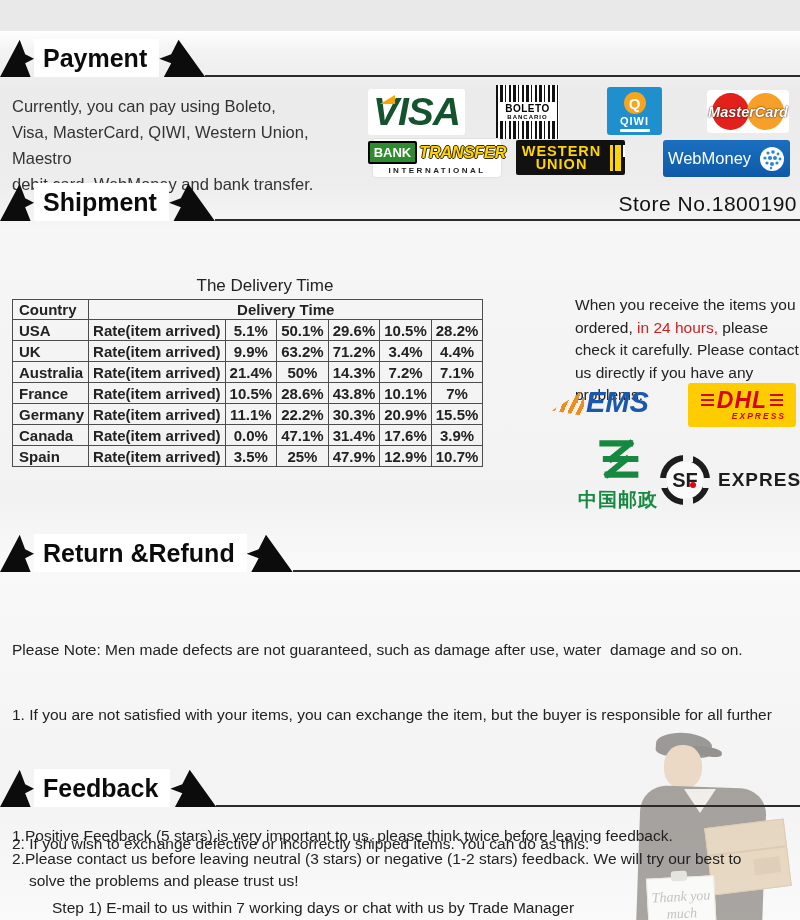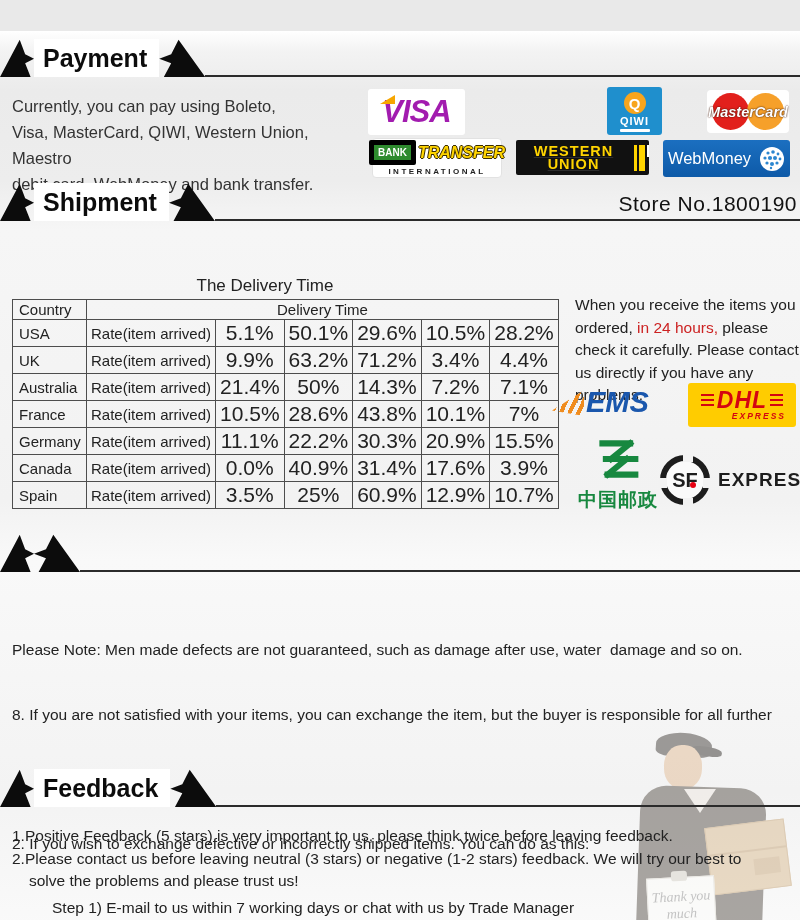--- a/index.html
+++ b/index.html
@@ -13,21 +13,21 @@
   .tri-l{width:34px;clip-path:polygon(58% 2%,74% 40%,100% 52%,74% 64%,90% 100%,0% 100%);}
   .tri-r{width:46px;clip-path:polygon(42% 2%,26% 40%,0% 52%,26% 64%,10% 100%,100% 100%);}
   .hdr .label{background:#ffffff;color:#0c0c0c;font-size:25px;font-weight:700;
               padding:0 12px 0 9px;display:flex;align-items:center;white-space:nowrap;}
   .hdr .rule{flex:1;align-self:flex-end;height:2px;background:#2b2b2b;}
   .store-no{position:absolute;right:3px;bottom:5px;font-size:21px;color:#111;letter-spacing:.5px;}
   
   .pay-desc{position:absolute;top:62px;left:12px;width:350px;font-size:16.5px;line-height:26px;color:#333;z-index:2;}
   .logo{position:absolute;display:flex;align-items:center;justify-content:center;box-sizing:border-box;}
   .visa{left:368px;top:58px;width:97px;height:46px;background:#fff;border-radius:3px;}
-  .visa span{font-style:italic;font-weight:bold;font-size:31px;color:#a21caf;letter-spacing:-1px;}
+  .visa span{font-style:italic;font-weight:bold;font-size:39px;color:#14532d;letter-spacing:-1px;}
   .visa .flag{position:absolute;left:12px;top:6px;width:15px;height:9px;background:#f7a600;
               clip-path:polygon(0 100%,100% 0,100% 100%);}
   .boleto{left:496px;top:54px;width:63px;height:54px;background:
           repeating-linear-gradient(90deg,#111 0 2px,#fff 2px 4px,#111 4px 7px,#fff 7px 9px,#111 9px 10px,#fff 10px 13px);}
   .boleto .tag{position:absolute;left:3px;right:3px;top:17px;background:#fff;text-align:center;padding:1px 0;}
   .boleto .t1{display:block;font-size:10px;font-weight:bold;color:#000;letter-spacing:.5px;}
   .boleto .t2{display:block;font-size:6px;font-weight:bold;color:#000;letter-spacing:1px;}
   .qiwi{left:607px;top:56px;width:55px;height:48px;background:#1f8fcd;border-radius:3px;flex-direction:column;}
   .qiwi .ball{width:22px;height:22px;border-radius:50%;background:#f7a51d;color:#fff;font-weight:bold;
               font-size:15px;display:flex;align-items:center;justify-content:center;margin-top:2px;}
@@ -35,48 +35,48 @@
   .qiwi .bar{width:30px;height:3px;background:#fff;margin-top:2px;border-radius:1px;}
   .mc{left:707px;top:59px;width:82px;height:43px;background:#fff;border-radius:4px;}
   .mc .c1,.mc .c2{position:absolute;top:3px;width:37px;height:37px;border-radius:50%;}
   .mc .c1{left:5px;background:#e2201c;}
   .mc .c2{right:5px;background:#f59b1f;opacity:.95;}
   .mc .txt{position:relative;z-index:1;color:#fff;font-style:italic;font-weight:bold;font-size:14.5px;
            text-shadow:0 0 2px rgba(60,20,0,.8),0 0 1px rgba(60,20,0,.9);}
   .bank{left:372px;top:107px;width:130px;height:40px;background:#fff;border-radius:4px;
         flex-direction:column;border:1px solid #e2e2e2;}
   .bank .row{display:flex;align-items:center;}
-  .bank .w1{background:#2e8b2e;color:#fff;font-weight:bold;font-size:10px;padding:2px 4px;border-radius:2px;
-            border:5px solid #000000;}
+  .bank .w1{background:#2e8b2e;color:#fff;font-weight:bold;font-size:13px;padding:2px 4px;border-radius:2px;
+            border:2px solid #000000;}
   .bank .w2{color:#ffd400;font-style:italic;font-weight:bold;font-size:16px;margin-left:2px;
             text-shadow:-1px 0 #3a2c00,0 1px #3a2c00,1px 0 #3a2c00,0 -1px #3a2c00;}
   .bank .sub{font-size:8px;font-weight:bold;color:#222;letter-spacing:2.5px;margin-top:2px;}
-  .wu{left:516px;top:109px;width:133px;height:35px;background:#111;border-radius:2px;padding:2px 0;text-decoration:underline;}
+  .wu{left:516px;top:109px;width:109px;height:35px;background:#111;border-radius:2px;padding:2px 0;}
   .wu .words{display:flex;flex-direction:column;line-height:13px;flex:1;align-items:center;}
   .wu .u1,.wu .u2{color:#ffd400;font-weight:bold;font-size:14.5px;letter-spacing:1px;}
   .wu .bars{display:flex;gap:2px;height:26px;margin-left:3px;}
   .wu .b1{width:3px;background:#ffd400;}
   .wu .b2{width:6px;background:#ffd400;}
   .wu .b3{width:2px;background:#fff;height:12px;}
   .wm{left:663px;top:109px;width:127px;height:37px;background:linear-gradient(180deg,#1b6fc0,#0e5aa8);
       border-radius:3px;}
   .wm .name{color:#fff;font-size:16.5px;font-weight:500;margin-right:8px;}
   .wm svg{display:block;}
   
   .ship-intro{position:absolute;top:206px;left:12px;font-size:16px;color:#222;z-index:2;}
   .tbl-title{position:absolute;top:245px;left:0;width:530px;text-align:center;font-size:17px;color:#222;z-index:2;}
   table.delivery{position:absolute;top:268px;left:12px;border-collapse:collapse;background:transparent;z-index:2;}
-  table.delivery td,table.delivery th{border:1px solid #4d4d4d;font-weight:normal;font-size:15px;color:#222;
+  table.delivery td,table.delivery th{border:1px solid #4d4d4d;font-weight:bold;font-size:15px;color:#222;
       padding:1px 4px;text-align:center;}
   table.delivery .corner{width:63px;text-align:left;padding-left:6px;}
   table.delivery .wdays{width:164px;text-align:left;padding-left:10px;font-size:15px;line-height:19px;}
   table.delivery .d1{width:59px;} table.delivery .d2{width:59px;} table.delivery .d3{width:58px;}
   table.delivery .d4{width:59px;} table.delivery .d5{width:38px;}
   table.delivery .country{text-align:left;padding-left:6px;height:18px;}
-  table.delivery .rate{font-size:21px;}
+  table.delivery .rate{font-size:15px;}
   .notice{position:absolute;top:263px;left:575px;width:230px;font-size:15.5px;line-height:22.5px;color:#222;z-index:2;}
   .notice .hot{color:#cc2222;}
   
   .ems{position:absolute;left:552px;top:355px;display:flex;align-items:center;z-index:2;}
   .ems .wing{width:32px;height:27px;margin-right:2px;
        background:repeating-linear-gradient(115deg,#f08c1e 0 4px,rgba(0,0,0,0) 4px 8px);
        clip-path:polygon(100% 5%,100% 100%,0 80%);}
   .ems .txt{color:#1a57ad;font-style:italic;font-weight:bold;font-size:29px;letter-spacing:0;}
   .dhl{position:absolute;left:688px;top:352px;width:108px;height:44px;background:#ffcc00;border-radius:3px;
        display:flex;flex-direction:column;align-items:center;justify-content:center;z-index:2;}
@@ -143,20 +143,26 @@
     <div>Currently, you can pay using Boleto,</div>
     <div>Visa, MasterCard, QIWI, Western Union, Maestro</div>
     <div>debit card, WebMoney and bank transfer.</div>
   </div>
 
   <div class="logo visa">
     <div class="flag"></div>
     <span>VISA</span>
   </div>
 
+  <div class="logo boleto">
+    <div class="tag">
+      <span class="t1">BOLETO</span>
+      <span class="t2">BANCARIO</span>
+    </div>
+  </div>
 
   <div class="logo qiwi">
     <div class="ball">Q</div>
     <div class="name">QIWI</div>
     <div class="bar"></div>
   </div>
 
   <div class="logo mc">
     <div class="c1"></div>
     <div class="c2"></div>
@@ -261,31 +267,31 @@
       <td class="rate">11.1%</td>
       <td class="rate">22.2%</td>
       <td class="rate">30.3%</td>
       <td class="rate">20.9%</td>
       <td class="rate">15.5%</td>
     </tr>
     <tr>
       <td class="country">Canada</td>
       <td>Rate(item arrived)</td>
       <td class="rate">0.0%</td>
-      <td class="rate">40.9%</td>
+      <td class="rate">47.1%</td>
       <td class="rate">31.4%</td>
       <td class="rate">17.6%</td>
       <td class="rate">3.9%</td>
     </tr>
     <tr>
       <td class="country">Spain</td>
       <td>Rate(item arrived)</td>
       <td class="rate">3.5%</td>
       <td class="rate">25%</td>
-      <td class="rate">60.9%</td>
+      <td class="rate">47.9%</td>
       <td class="rate">12.9%</td>
       <td class="rate">10.7%</td>
     </tr>
   </tbody>
     </table>
 
   <div class="notice">
     <span>When you receive the items you ordered, </span><span class="hot">in 24 hours,</span><span> please check it carefully. Please contact us directly if you have any problems.</span>
   </div>
 
@@ -323,27 +329,28 @@
         <div class="gap w"></div>
         <div class="gap e"></div>
       <span class="sftxt">SF</span>
       <div class="dot"></div>
     </div>
     <div class="exp">EXPRESS</div>
   </div>
 
   <div class="hdr" style="top:503px;">
     <div class="tri tri-l"></div>
+    <div class="label">Return &amp;Refund</div>
     <div class="tri tri-r"></div>
     <div class="rule"></div>
   </div>
 
   <div class="ret-lines">
     <div>Please Note: Men made defects are not guaranteed, such as damage after use, water  damage and so on.</div>
-    <div>8. If you are not satisfied with your items, you can exchange the item, but the buyer is responsible for all further</div>
+    <div>1. If you are not satisfied with your items, you can exchange the item, but the buyer is responsible for all further</div>
     <div class="ind1">shipping fees.</div>
     <div>2. If you wish to exchange defective or incorrectly shipped items. You can do as this:</div>
     <div class="ind2">Step 1) E-mail to us within 7 working days or chat with us by Trade Manager</div>
     
     
   </div>
 
   <div class="hdr" style="top:738px;">
     <div class="tri tri-l"></div>
     <div class="label">Feedback</div>

